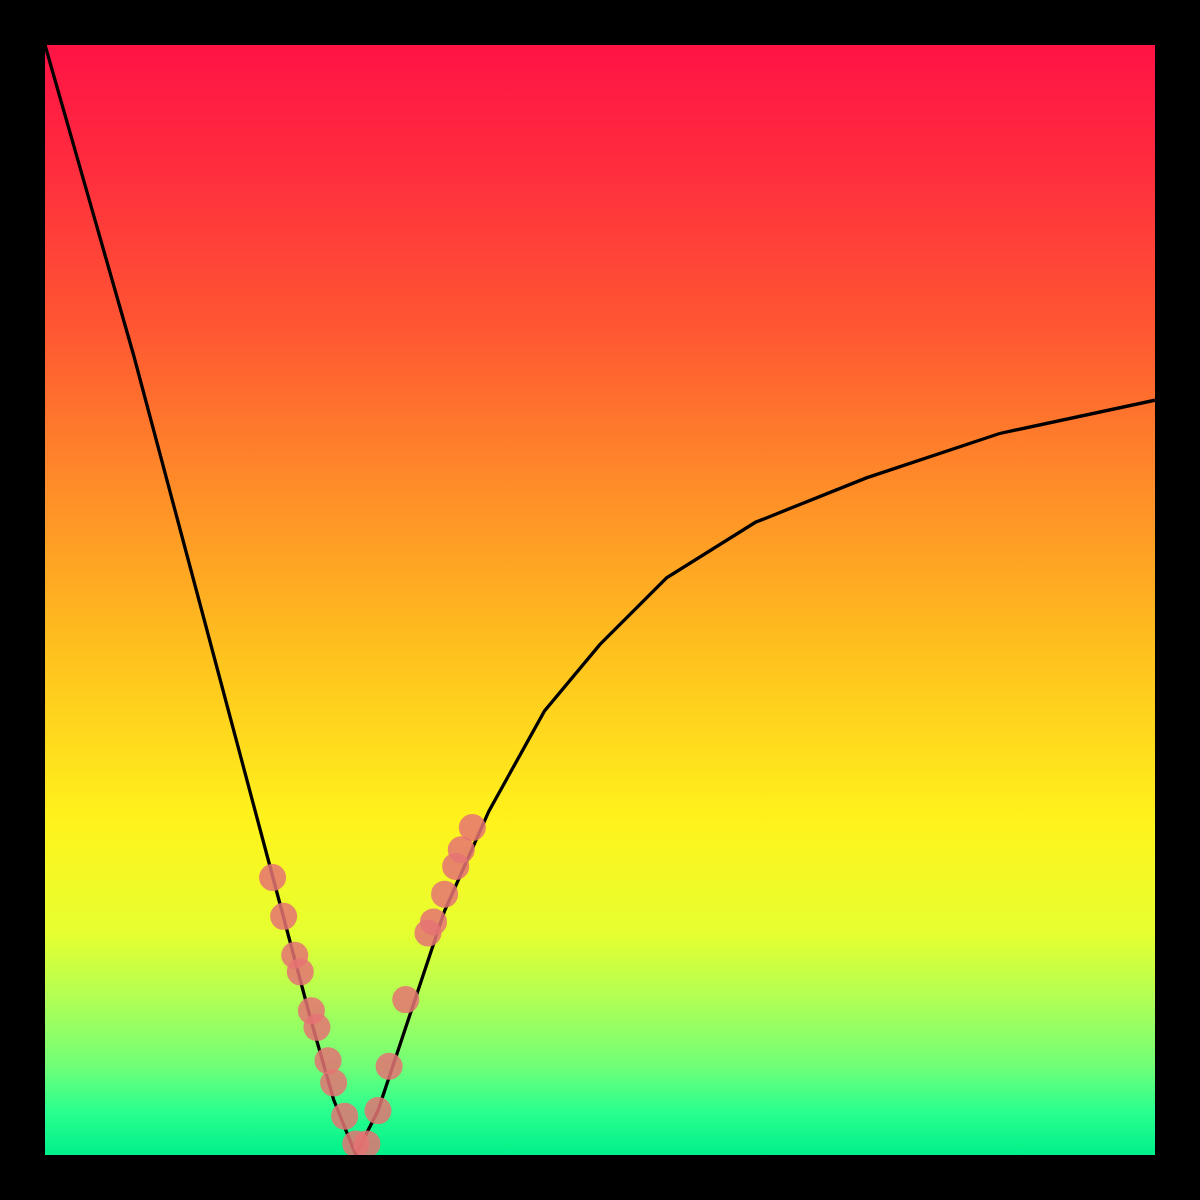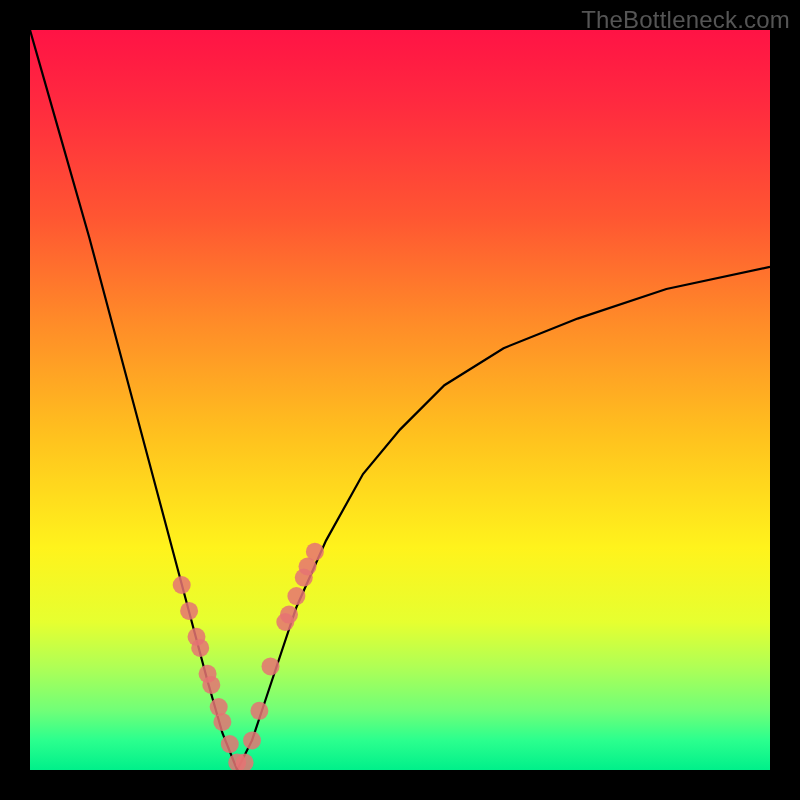--- a/index.html
+++ b/index.html
@@ -62,21 +62,20 @@
     fill: #e57373;
     fill-opacity: 0.85;
     stroke: none;
   }
 </style>
 </head>
 <body>
 
 <div class="outer">
 
-  <div class="watermark">TheBottleneck.com</div>
 
   <div class="plot">
     <div class="bg-gradient"></div>
 
     <svg class="curve" viewBox="0 0 740 740" preserveAspectRatio="none">
       <path id="curve-path" fill="none" stroke="#000" stroke-width="2.2" d="M0.0 0.0 L29.6 103.6 L59.2 207.2 L88.8 318.2 L118.4 429.2 L148.0 540.2 L177.6 651.2 L192.4 703.0 L207.2 740.0 L222.0 710.4 L236.8 666.0 L266.4 577.2 L296.0 510.6 L333.0 444.0 L370.0 399.6 L414.4 355.2 L473.6 318.2 L547.6 288.6 L636.4 259.0 L740.0 236.8"></path>
       <g id="dots">
           <circle cx="151.7" cy="555.0" r="9" class="dot"></circle>
           <circle cx="159.1" cy="580.9" r="9" class="dot"></circle>
           <circle cx="166.5" cy="606.8" r="9" class="dot"></circle>

